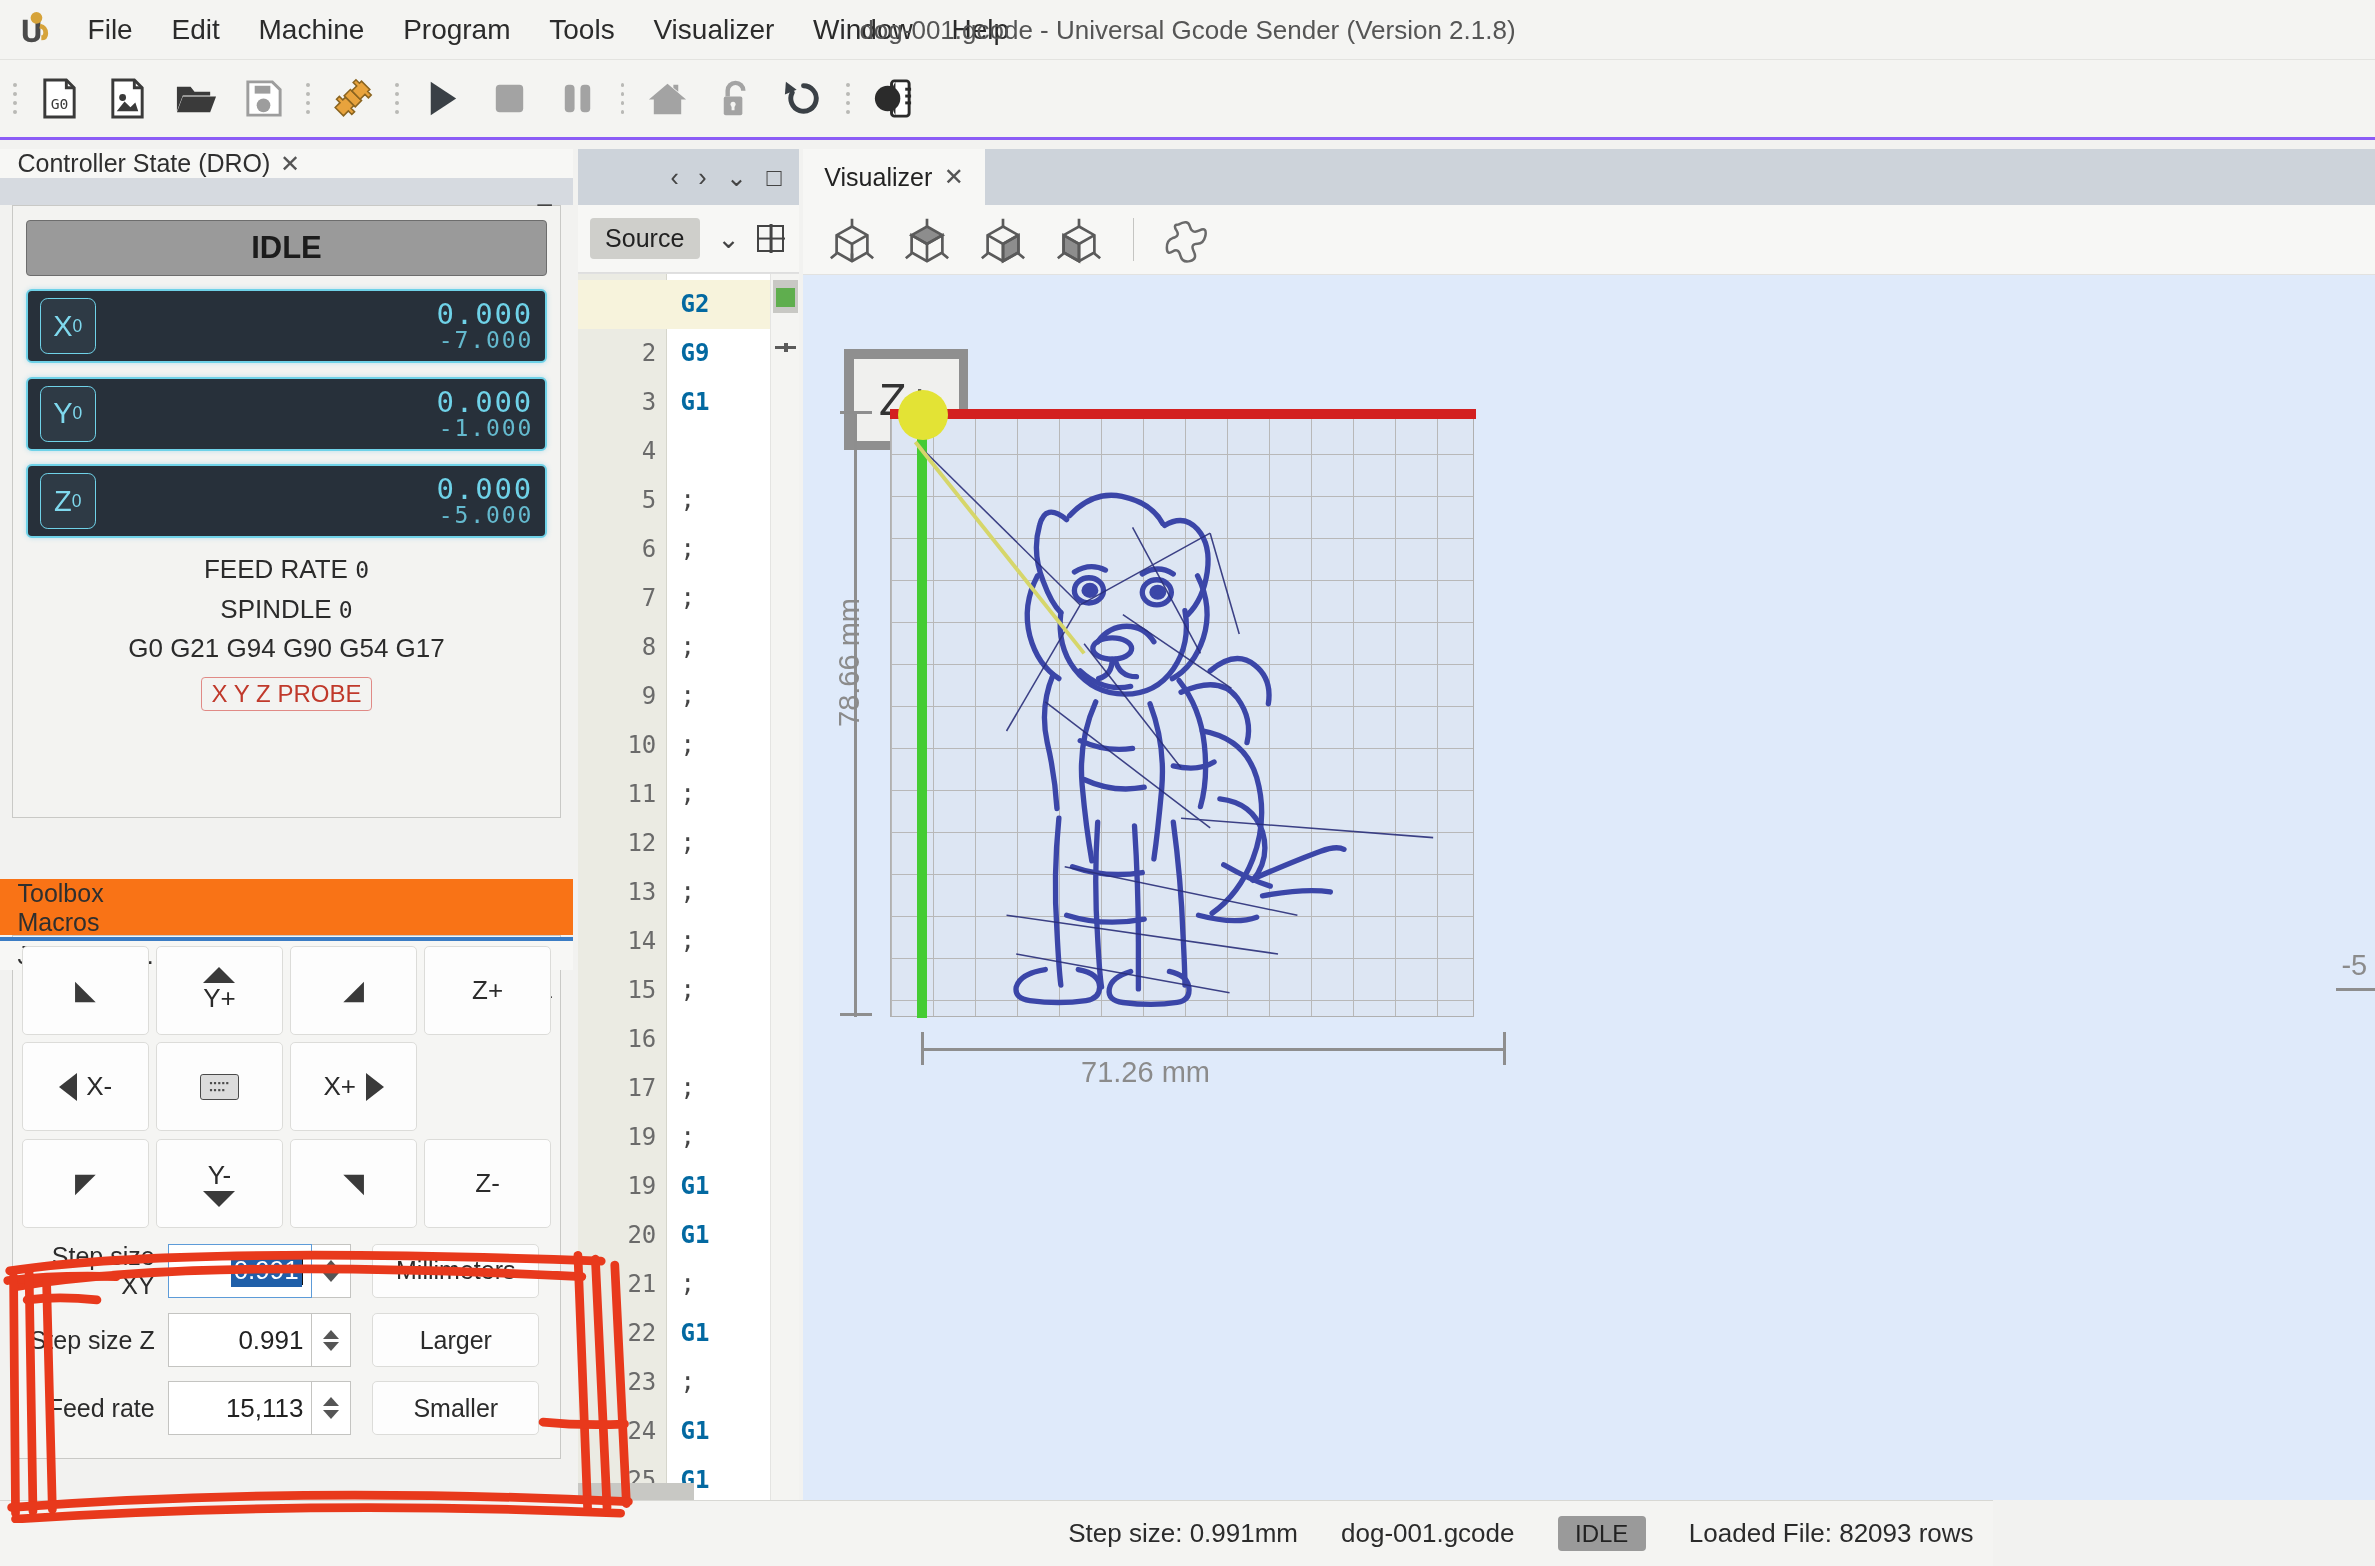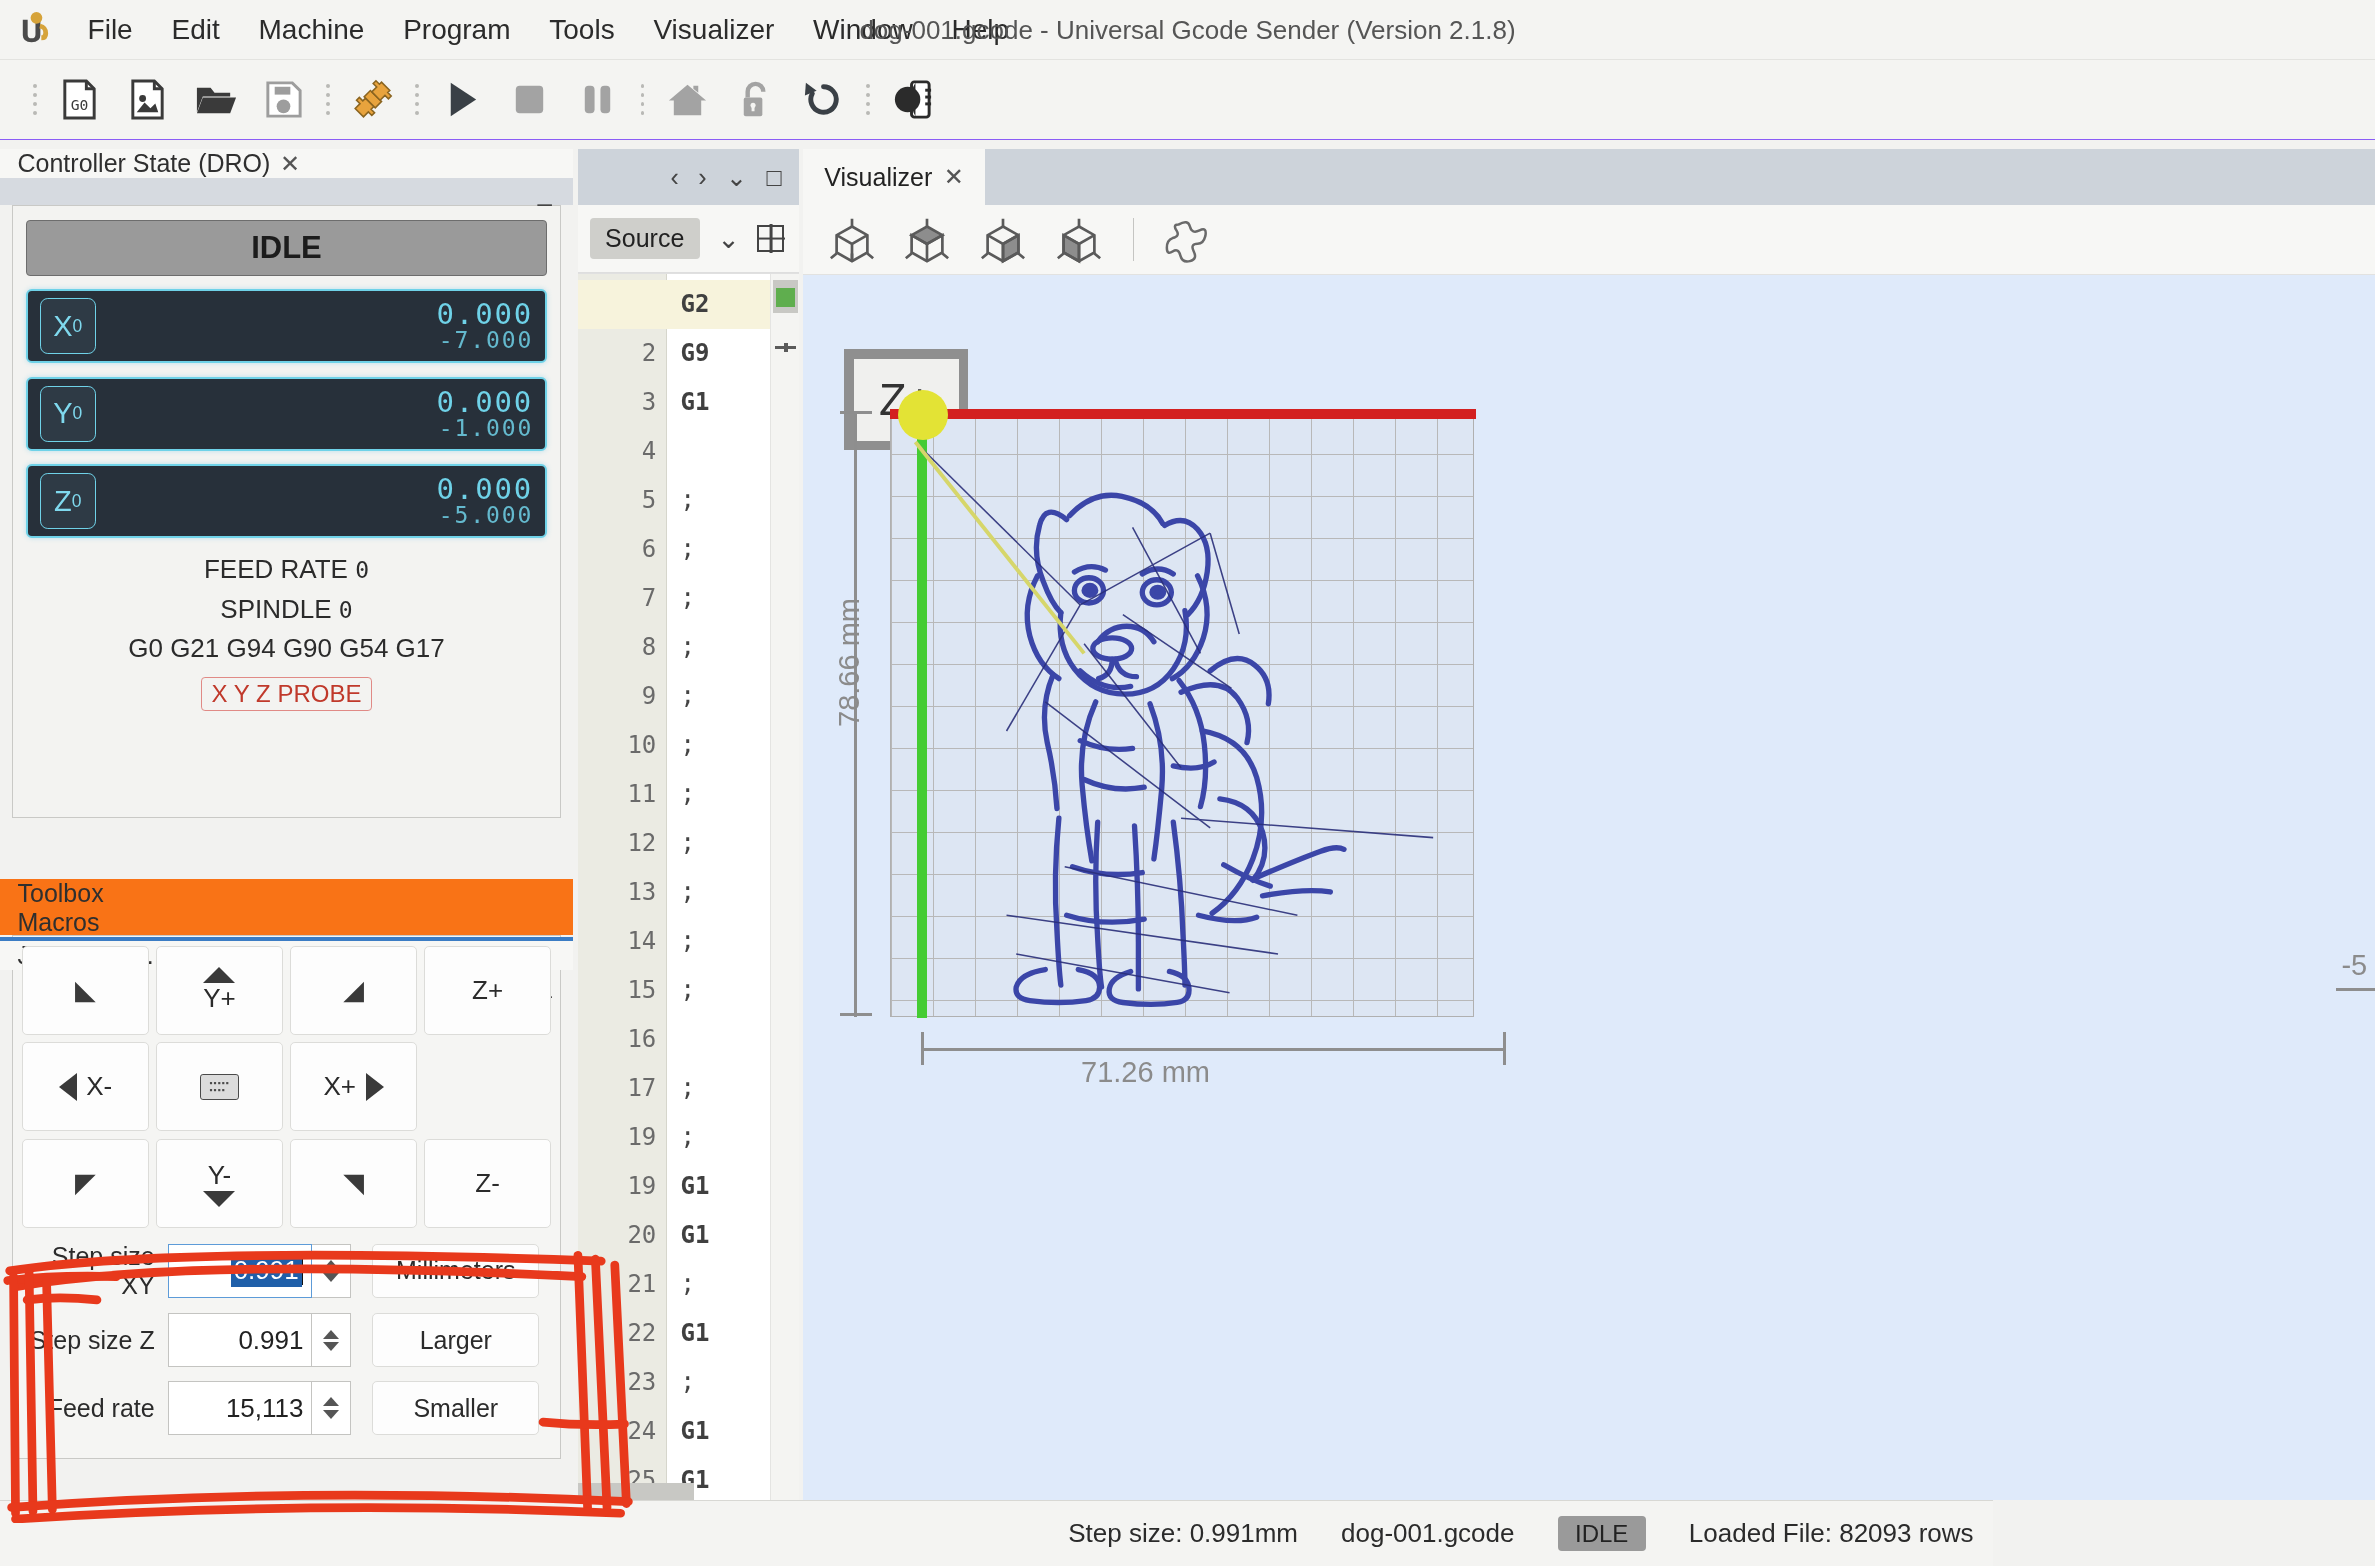--- a/index.html
+++ b/index.html
@@ -29,21 +29,21 @@
   .win-title {
     position: absolute; left: 0; top: 0; width: 2375px; height: 60px;
     display: flex; align-items: center; justify-content: center;
     font-size: 26px; color: #555; pointer-events: none;
   }
 
   
   .toolbar {
     position: absolute; top: 60px; left: 0; width: 2375px; height: 80px;
     background: #f4f4f2; display: flex; align-items: center;
-    border-bottom: 1px solid #8b5cf6; padding-left: 24px;
+    border-bottom: 3px solid #8b5cf6; padding-left: 4px;
   }
   .tb-btn {
     width: 68px; height: 68px; display: flex; align-items: center;
     justify-content: center; border-radius: 3.9px; cursor: default;
   }
   .tb-sep {
     width: 21.3px; height: 43px; display:flex; flex-direction:column;
     align-items:center; justify-content:center; gap:4.9px;
   }
   .tb-sep i { display:block; width:3.9px; height:3.9px; background:#b9b9b6; border-radius:50%; }
@@ -181,21 +181,21 @@
   .src-code {
     position: relative; background: #fff; height: 1227px; overflow: hidden;
     display: flex; border-top: 1px solid #e0e0e0;
   }
   .gutter {
     width: 89px; background: #ebebe3; border-right: 1px solid #d6d6cc;
     text-align: right; padding-right: 9.7px; padding-top: 5.8px;
   }
   .gutter div { font-family:"DejaVu Sans Mono", monospace; font-size: 24px; color:#6a6a6a; height: 49px; line-height: 49px; }
   .codecol { flex: 1; padding-top: 5.8px; padding-left: 13.6px; position: relative; }
-  .codecol div { font-family:"DejaVu Sans Mono", monospace; font-size: 24px; height: 49px; line-height: 49px; color: #404040; font-weight: bold; }
+  .codecol div { font-family:"DejaVu Sans Mono", monospace; font-size: 24px; height: 49px; line-height: 49px; color: #0369a1; font-weight: bold; }
   .codecol div.cmt { color: #444; font-weight: normal; }
   .hl-line { position:absolute; left:0; top:5.8px; width: 100%; height: 49px; background: #f7f3dc; }
   .src-scroll {
     position: absolute; right: 0; top: 0; width: 29px; height: 100%; background: #f4f4f2;
     border-left: 1px solid #e4e4e2;
   }
   .src-scroll .mark-green { position:absolute; top:13.6px; left:4.9px; width:19.4px; height:19.4px; background:#5fae4e; }
   .src-scroll .thumb { position:absolute; top:5.8px; left:1.9px; width:25px; height:33px; background:#c8c8c4; }
   .src-scroll .tick { position:absolute; top:72px; left:3.9px; width:21.3px; height:2.9px; background:#5a5a5a; }
   .src-scroll .tick::after{content:'';position:absolute;left:8.7px;top:-2.9px;width:4.9px;height:8.7px;background:#5a5a5a;}

